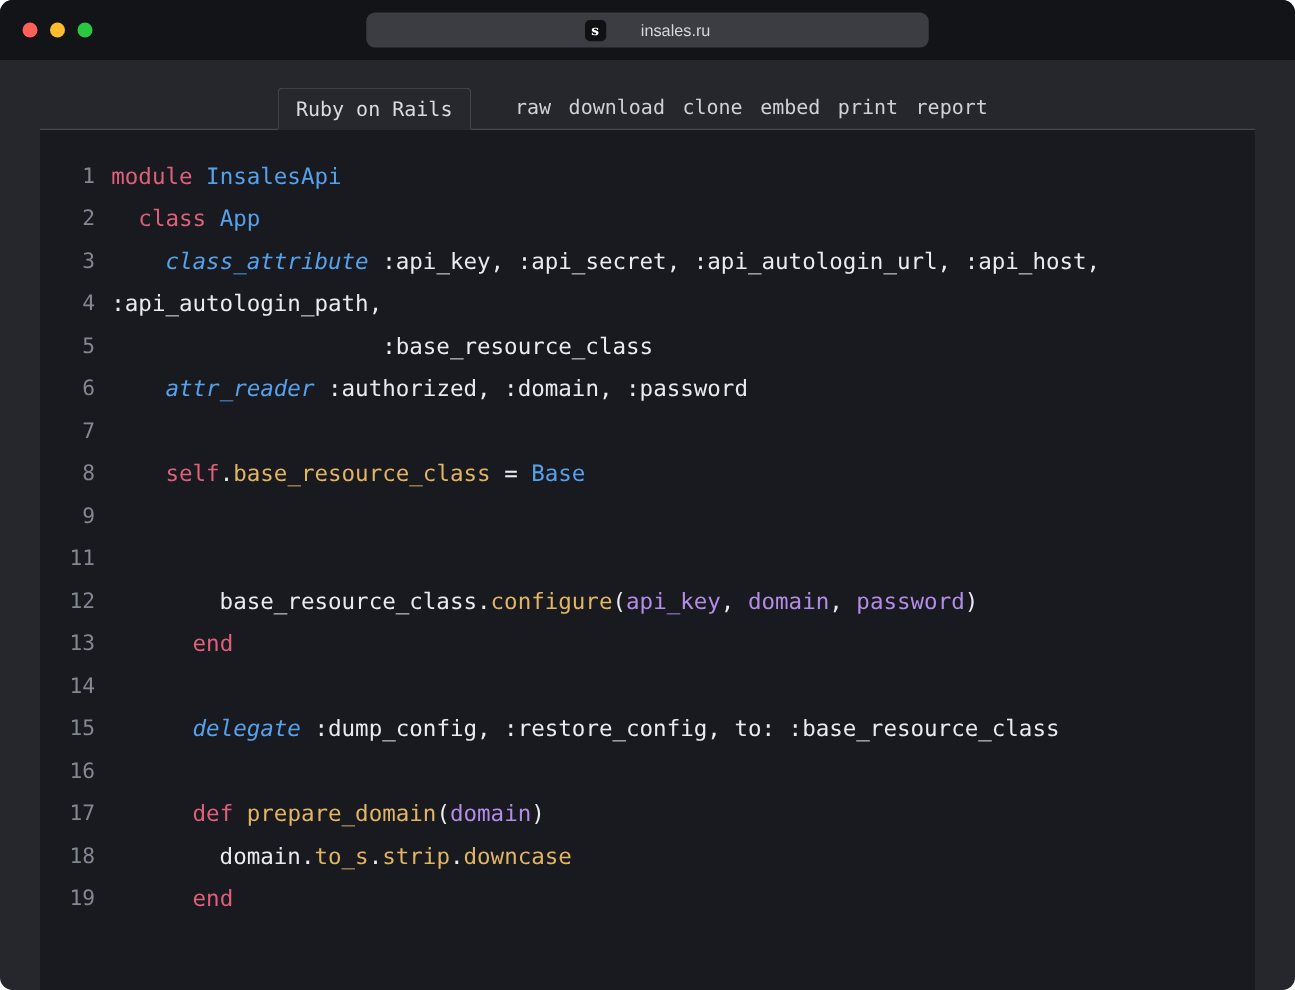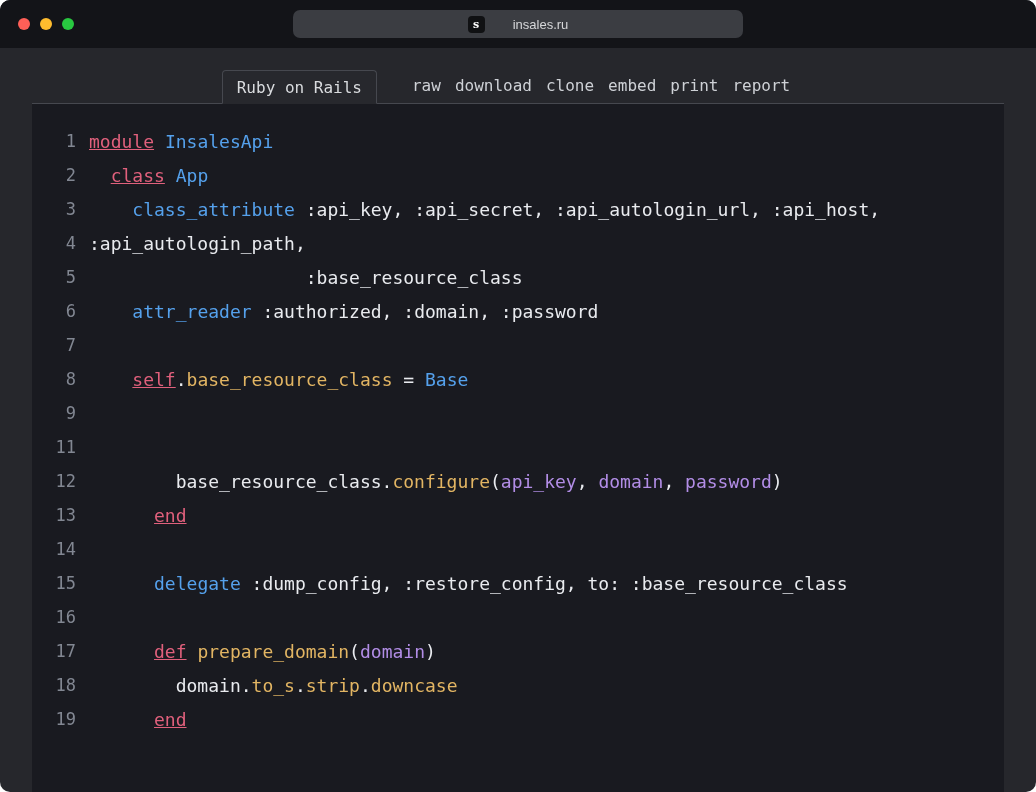--- a/index.html
+++ b/index.html
@@ -54,23 +54,23 @@
     min-height:675px;
     padding-top:20px;
   }
   .code-line{height:34px;display:flex;align-items:center;white-space:pre;}
   .ln{
     width:44px;flex:0 0 44px;text-align:right;margin-right:13px;
     color:var(--line-number,#828792);font-size:17px;user-select:none;
   }
   .lc{font-size:18px;color:var(--plain,#e9ebef);}
   .tok-pl{color:var(--plain,#e9ebef);}
-  .tok-kw{color:var(--keyword,#e0607c);text-decoration:underline;}
+  .tok-kw{color:var(--keyword,#e0607c);}
   .tok-ty{color:var(--type,#55a1ec);}
-  .tok-fn{color:var(--function-call,#55a1ec);}
+  .tok-fn{color:var(--function-call,#55a1ec);font-style:italic;}
   .tok-me{color:var(--method,#e2b563);}
   .tok-pa{color:var(--param,#b28de6);}
 </style>
 </head>
 <body>
 
 <div class="app-frame">
 
   <div class="chrome">
     <div class="traffic-lights">

